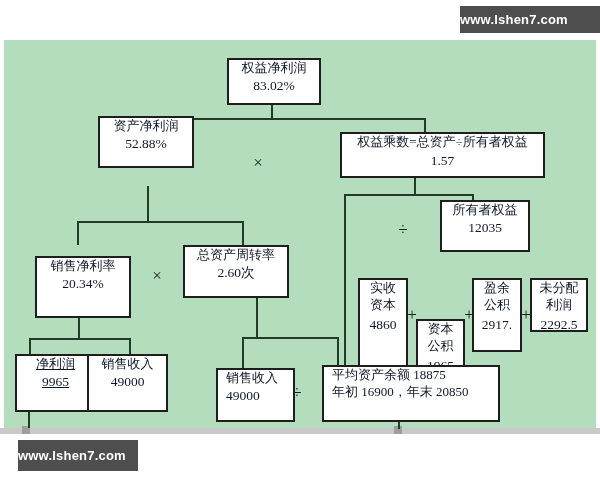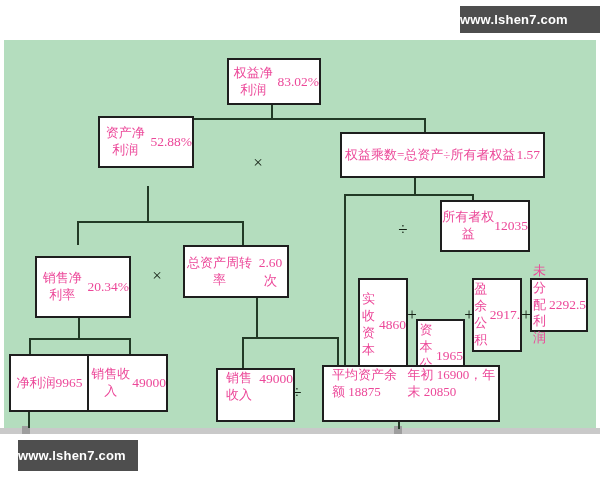--- a/index.html
+++ b/index.html
@@ -5,22 +5,22 @@
   html,body{margin:0;padding:0;}
   body{width:600px;height:480px;background:#ffffff;position:relative;overflow:hidden;
        font-family:"Liberation Serif","DejaVu Serif",serif;}
   .stage{position:absolute;left:0;top:0;width:600px;height:480px;}
   .canvas{position:absolute;left:4px;top:40px;width:592px;height:389px;background:#b4ddbe;}
   .band{position:absolute;left:0;top:428px;width:600px;height:6px;background:#c9c9c9;}
   .handle{position:absolute;width:8px;height:8px;background:#9e9e9e;}
   .wm{position:absolute;background:#4e4e4e;color:#ffffff;display:flex;align-items:center;justify-content:flex-start;
       font-family:"Liberation Sans","DejaVu Sans",sans-serif;font-size:13px;font-weight:bold;letter-spacing:0.2px;}
   .box{position:absolute;background:#ffffff;border:2px solid #1e1e1e;box-sizing:border-box;
-       display:flex;align-items:center;justify-content:center;
-       color:#ec4899;text-align:center;}
+       display:flex;flex-direction:column;align-items:center;
+       color:#0f172a;text-align:center;}
   .box .lbl{font-size:13px;line-height:1.3;}
   .box .val{font-size:13.5px;line-height:1.3;}
   .box.leftalign{align-items:flex-start;text-align:left;padding-left:8px;}
   .line{position:absolute;background:#223a26;}
   .op{position:absolute;transform:translate(-50%,-50%);font-size:17px;color:#142014;line-height:1;}
   .narrow{display:inline-block;}
 </style>
 </head>
 <body>
 
@@ -118,21 +118,21 @@
   <div class="box" style="left:472px;top:278px;width:50px;height:74px;gap:2px;">
     <div class="lbl narrow" style="width:30px;">盈余公积</div>
     <div class="val">2917.</div>
   </div>
 
   <div class="box" style="left:530px;top:278px;width:58px;height:54px;gap:2px;">
     <div class="lbl narrow" style="width:44px;">未分配利润</div>
     <div class="val">2292.5</div>
   </div>
 
-  <div class="box" style="left:9px;top:354px;width:81px;height:58px;">
+  <div class="box" style="left:15px;top:354px;width:81px;height:58px;text-decoration:underline;">
     <div class="lbl">净利润</div>
     <div class="val">9965</div>
   </div>
 
   <div class="box" style="left:87px;top:354px;width:81px;height:58px;">
     <div class="lbl">销售收入</div>
     <div class="val">49000</div>
   </div>
 
   <div class="box leftalign" style="left:216px;top:368px;width:79px;height:54px;">

